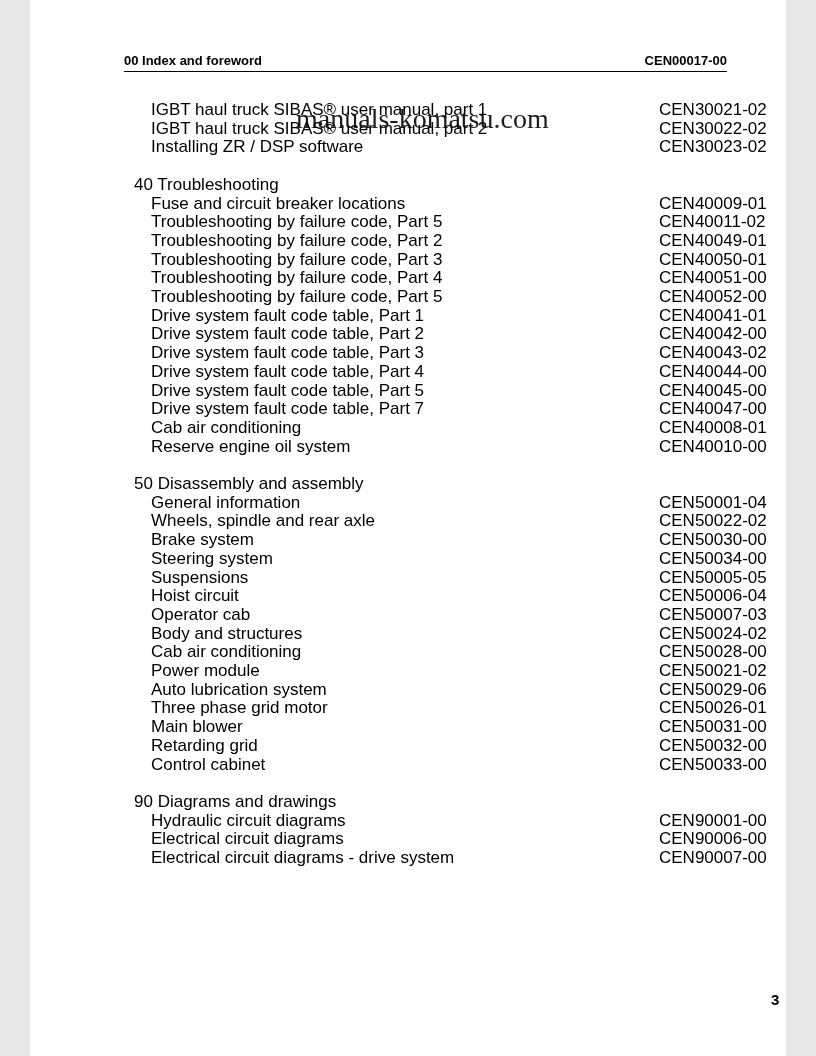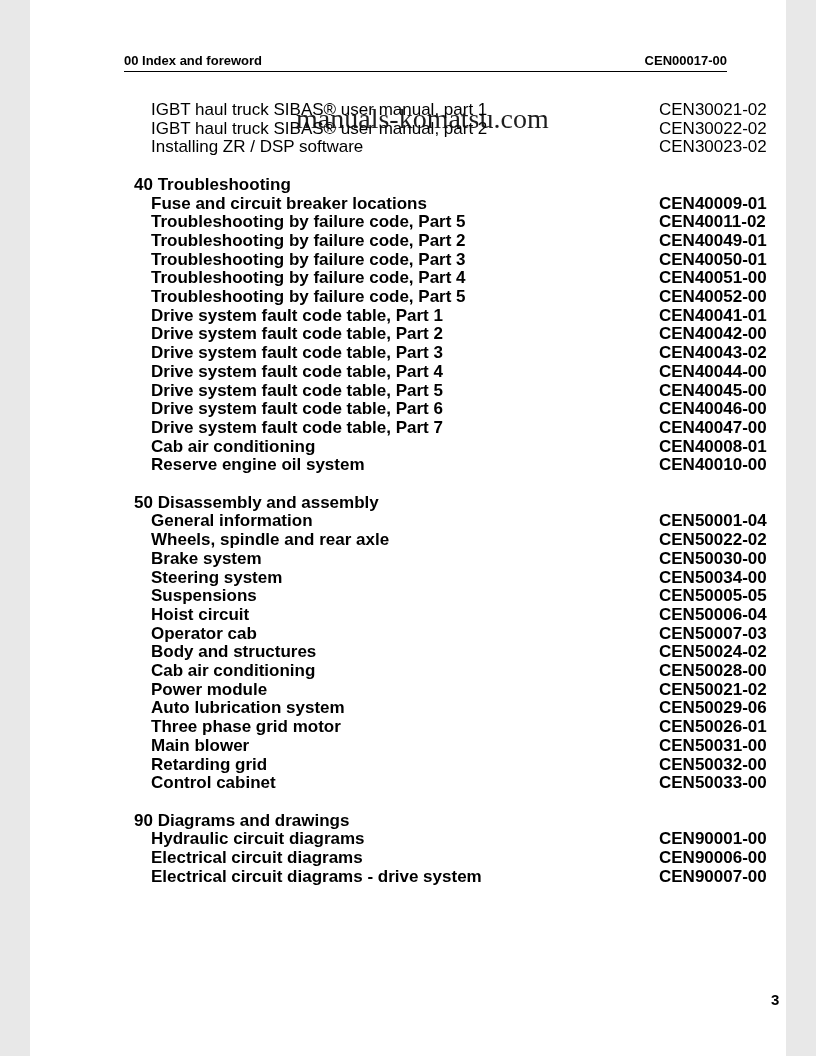--- a/index.html
+++ b/index.html
@@ -38,21 +38,21 @@
   }
   .content {
     position: absolute;
     top: 101px;
     left: 94px;
     right: 59px;
     font-size: 17px;
     line-height: 18.7px;
   }
   .toc-section { margin-top: 0; }
-  .toc-section + .toc-section { margin-top: 18.7px; font-weight: bold; }
+  .toc-section + .toc-section { margin-top: 18.7px; }
   .section-heading {
     margin-left: 10px;
   }
   .toc-row {
     position: relative;
     margin-left: 27px;
     white-space: nowrap;
   }
   .item-code {
     position: absolute;
@@ -104,21 +104,20 @@
         <div class="toc-row"><span class="item-title">Troubleshooting by failure code, Part 5</span><span class="item-code">CEN40011-02</span></div>
         <div class="toc-row"><span class="item-title">Troubleshooting by failure code, Part 2</span><span class="item-code">CEN40049-01</span></div>
         <div class="toc-row"><span class="item-title">Troubleshooting by failure code, Part 3</span><span class="item-code">CEN40050-01</span></div>
         <div class="toc-row"><span class="item-title">Troubleshooting by failure code, Part 4</span><span class="item-code">CEN40051-00</span></div>
         <div class="toc-row"><span class="item-title">Troubleshooting by failure code, Part 5</span><span class="item-code">CEN40052-00</span></div>
         <div class="toc-row"><span class="item-title">Drive system fault code table, Part 1</span><span class="item-code">CEN40041-01</span></div>
         <div class="toc-row"><span class="item-title">Drive system fault code table, Part 2</span><span class="item-code">CEN40042-00</span></div>
         <div class="toc-row"><span class="item-title">Drive system fault code table, Part 3</span><span class="item-code">CEN40043-02</span></div>
         <div class="toc-row"><span class="item-title">Drive system fault code table, Part 4</span><span class="item-code">CEN40044-00</span></div>
         <div class="toc-row"><span class="item-title">Drive system fault code table, Part 5</span><span class="item-code">CEN40045-00</span></div>
-        <div class="toc-row"><span class="item-title">Drive system fault code table, Part 6</span><span class="item-code">CEN40046-00</span></div>
         <div class="toc-row"><span class="item-title">Drive system fault code table, Part 7</span><span class="item-code">CEN40047-00</span></div>
         <div class="toc-row"><span class="item-title">Cab air conditioning</span><span class="item-code">CEN40008-01</span></div>
         <div class="toc-row"><span class="item-title">Reserve engine oil system</span><span class="item-code">CEN40010-00</span></div>
       </div>
       <div class="toc-section">
         <div class="section-heading">50 Disassembly and assembly</div>
         <div class="toc-row"><span class="item-title">General information</span><span class="item-code">CEN50001-04</span></div>
         <div class="toc-row"><span class="item-title">Wheels, spindle and rear axle</span><span class="item-code">CEN50022-02</span></div>
         <div class="toc-row"><span class="item-title">Brake system</span><span class="item-code">CEN50030-00</span></div>
         <div class="toc-row"><span class="item-title">Steering system</span><span class="item-code">CEN50034-00</span></div>

